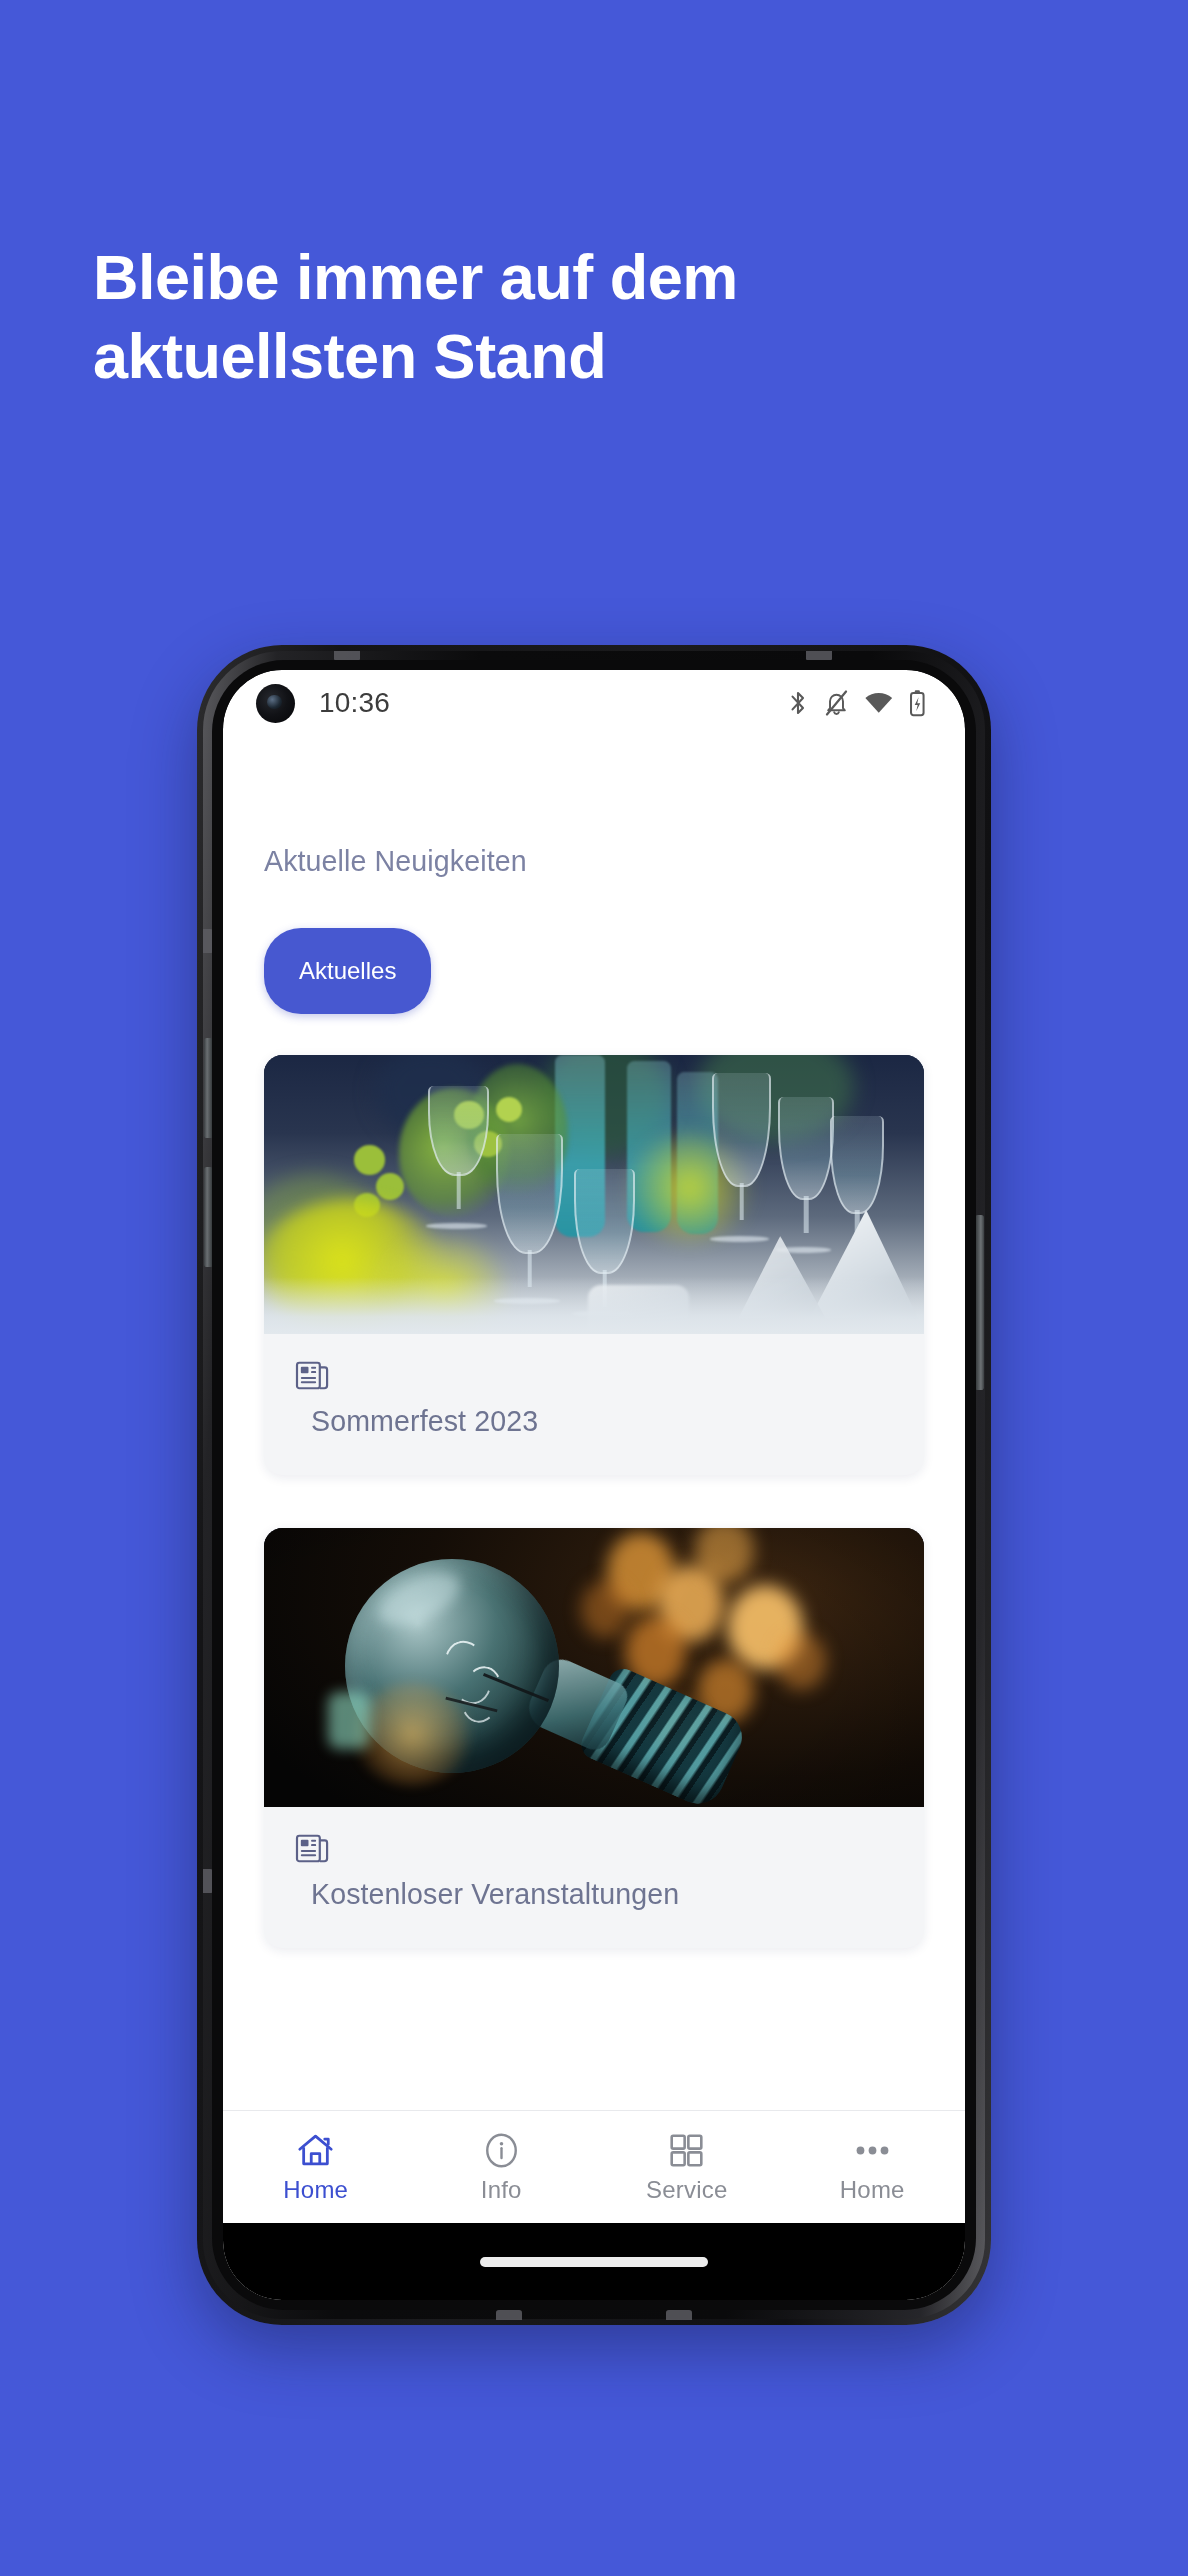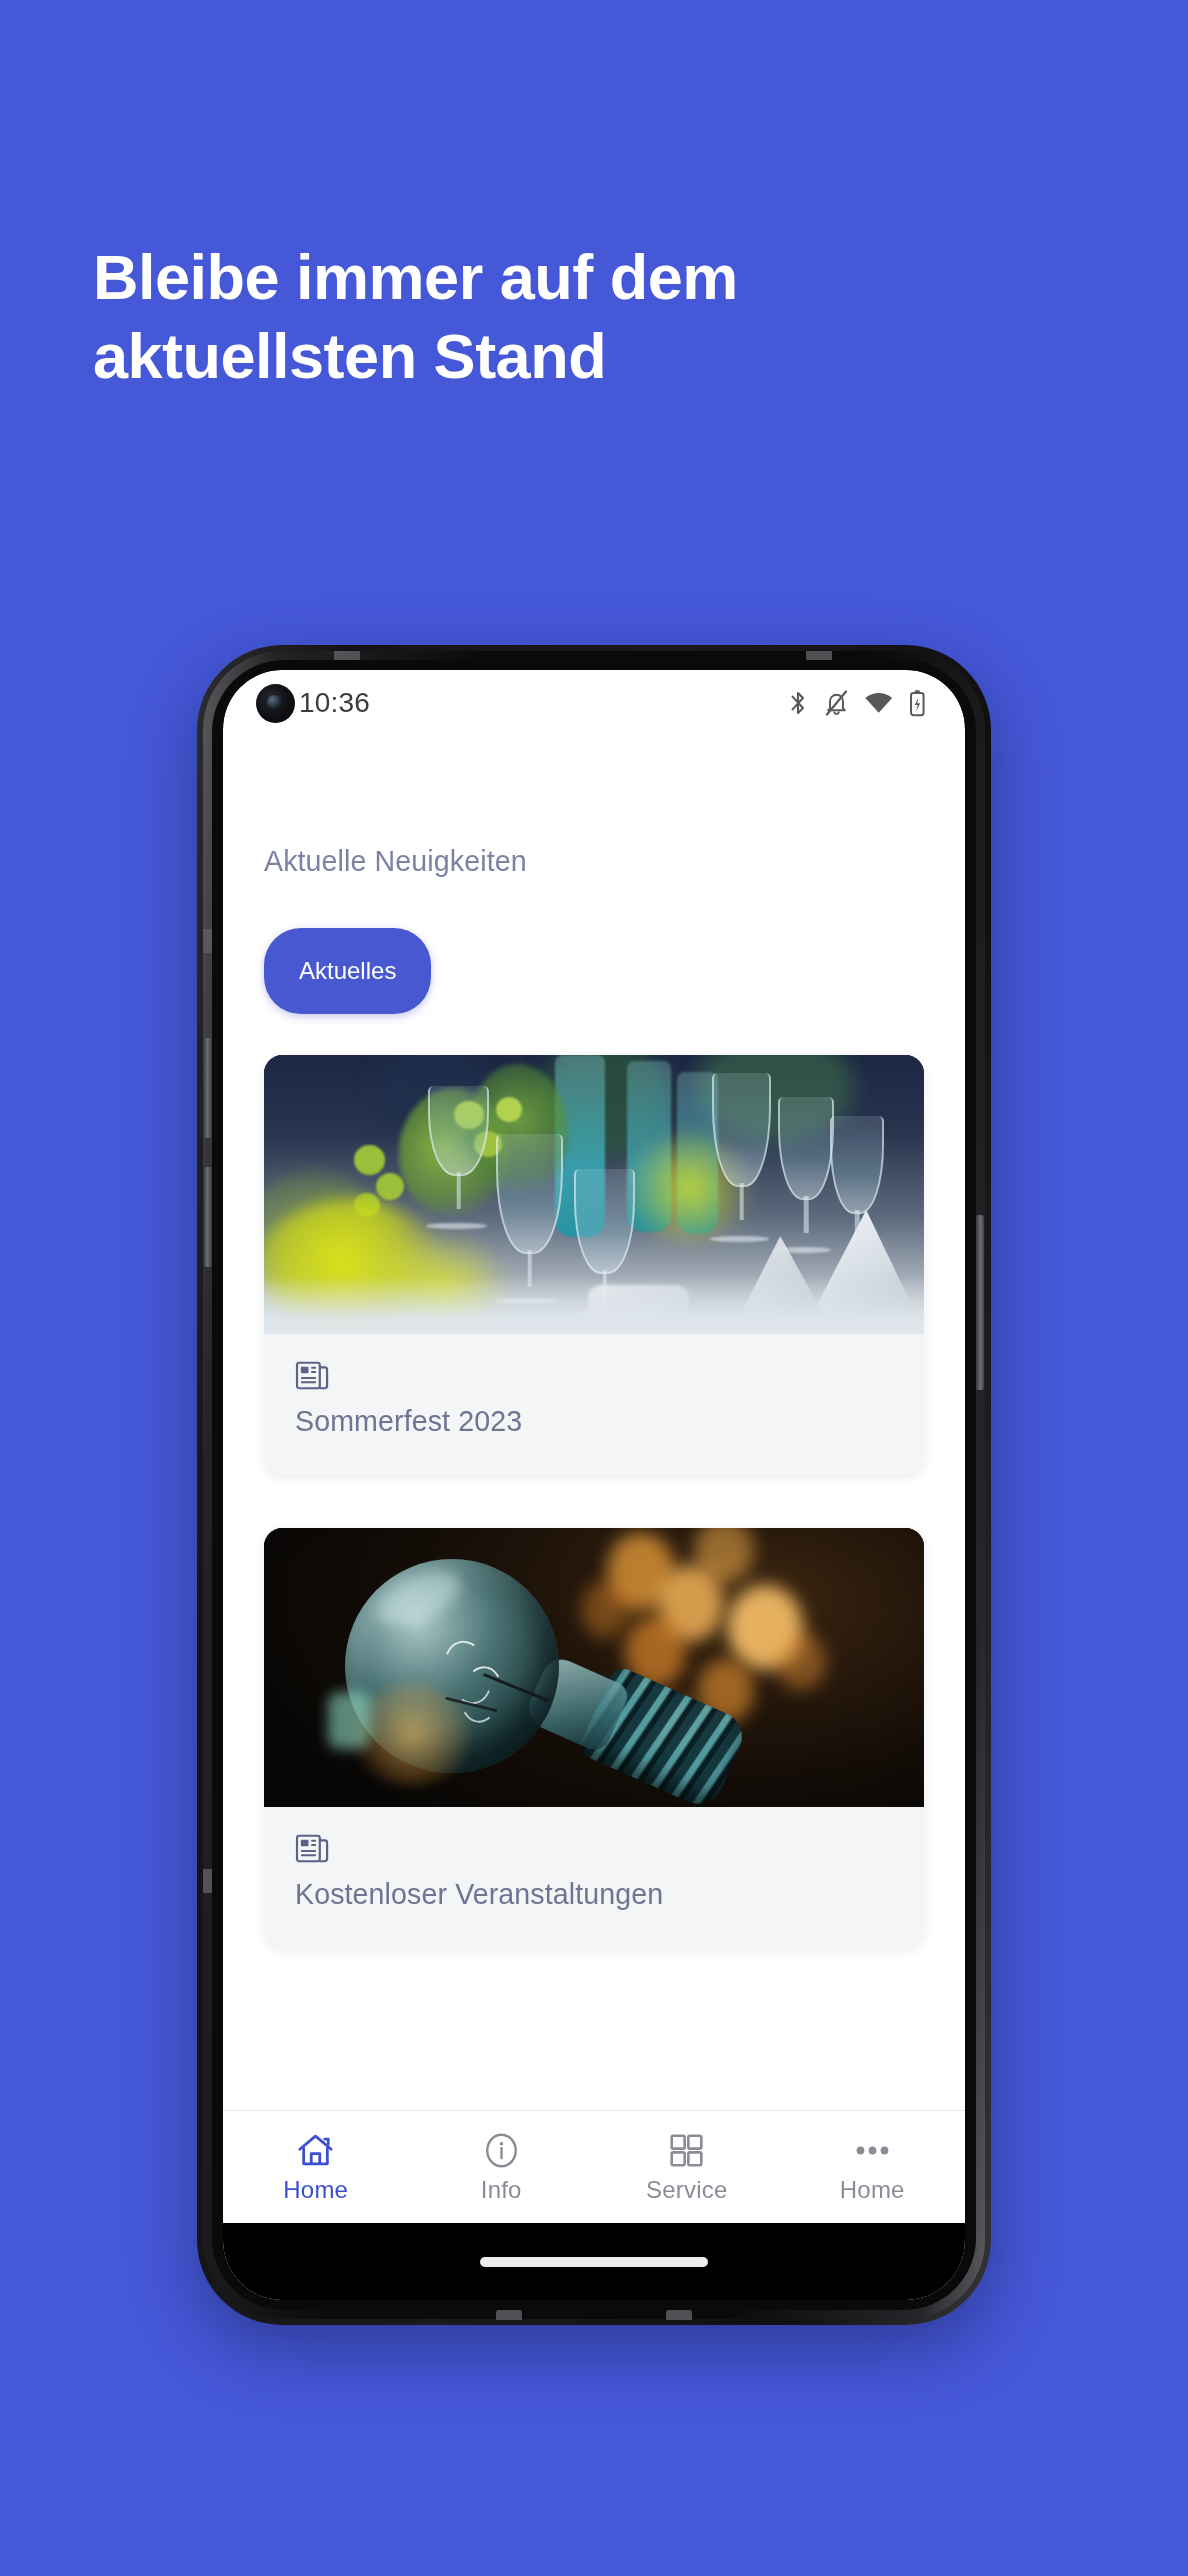--- a/index.html
+++ b/index.html
@@ -86,21 +86,21 @@
 
   
   .statusbar{
     height:66px;
     flex:0 0 auto;
     background:#FFFFFF;
     display:flex;align-items:center;
     padding:0 39px 0 33px;
     position:relative;
   }
-  .sb-left{display:flex;align-items:center;gap:4px;justify-content:space-between;}
+  .sb-left{display:flex;align-items:center;gap:24px;justify-content:space-between;}
   .punch{
     width:39px;height:39px;border-radius:50%;
     background:radial-gradient(circle at 38% 38%, #26282e 0%, #111216 48%, #050507 100%);
     position:relative;flex:0 0 auto;
   }
   .punch::after{
     content:"";position:absolute;left:11px;top:11px;width:14.7px;height:14.7px;
     border-radius:50%;
     background:radial-gradient(circle at 35% 32%, #5c6f86 0%, #1d2833 60%, #0a0d12 100%);
   }
@@ -178,20 +178,21 @@
   .card-body{
     padding:26px 31px 37px 31px;
   }
   .card-icon{margin-bottom:11px;display:block;}
   .card-title{
     font-size:28.6px;
     color:#6E7491;
     font-weight:400;
     letter-spacing:0.1px;
     line-height:1.15;
+    margin-left:16px;
   }
 
   
   .photo-table{position:absolute;inset:0;background:
       linear-gradient(180deg,#1b2743 0%,#29354f 28%,#5d6a7d 58%,#aab3bd 82%,#cfd5da 100%);}
   .pt-layer{position:absolute;inset:0;}
   .pt-bokeh{
     position:absolute;border-radius:50%;filter:blur(10px);
   }
   .glass{

